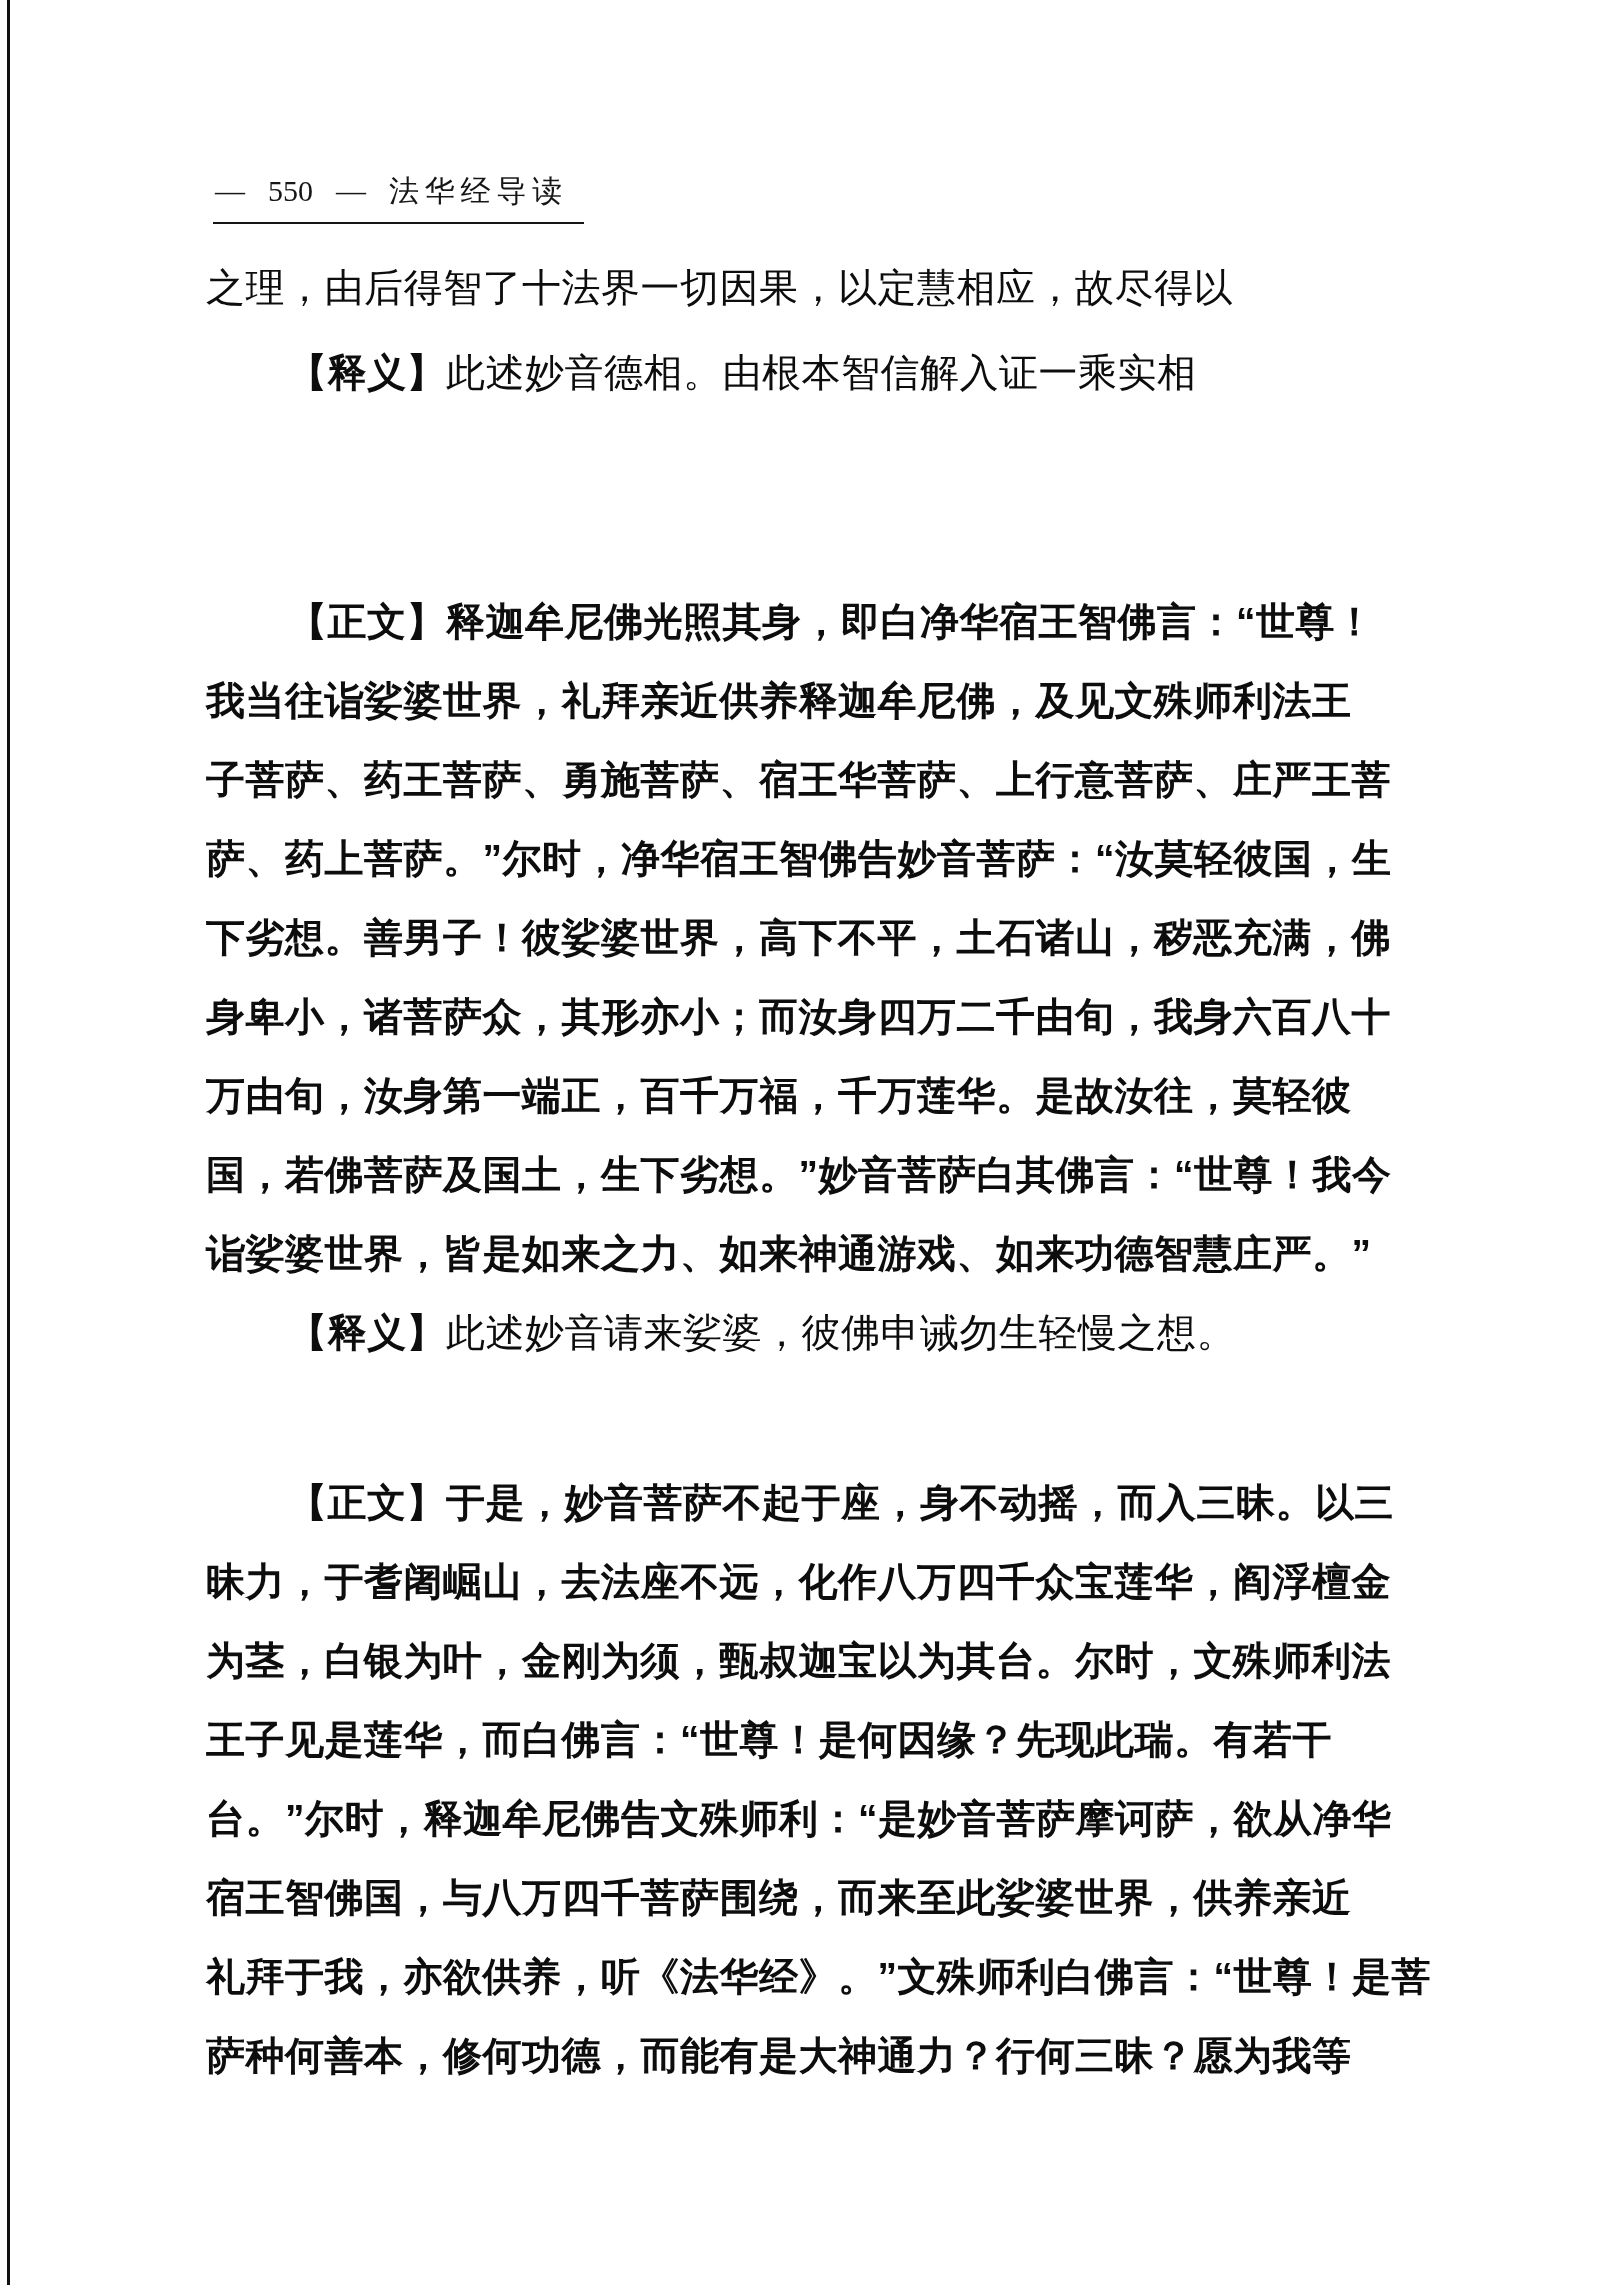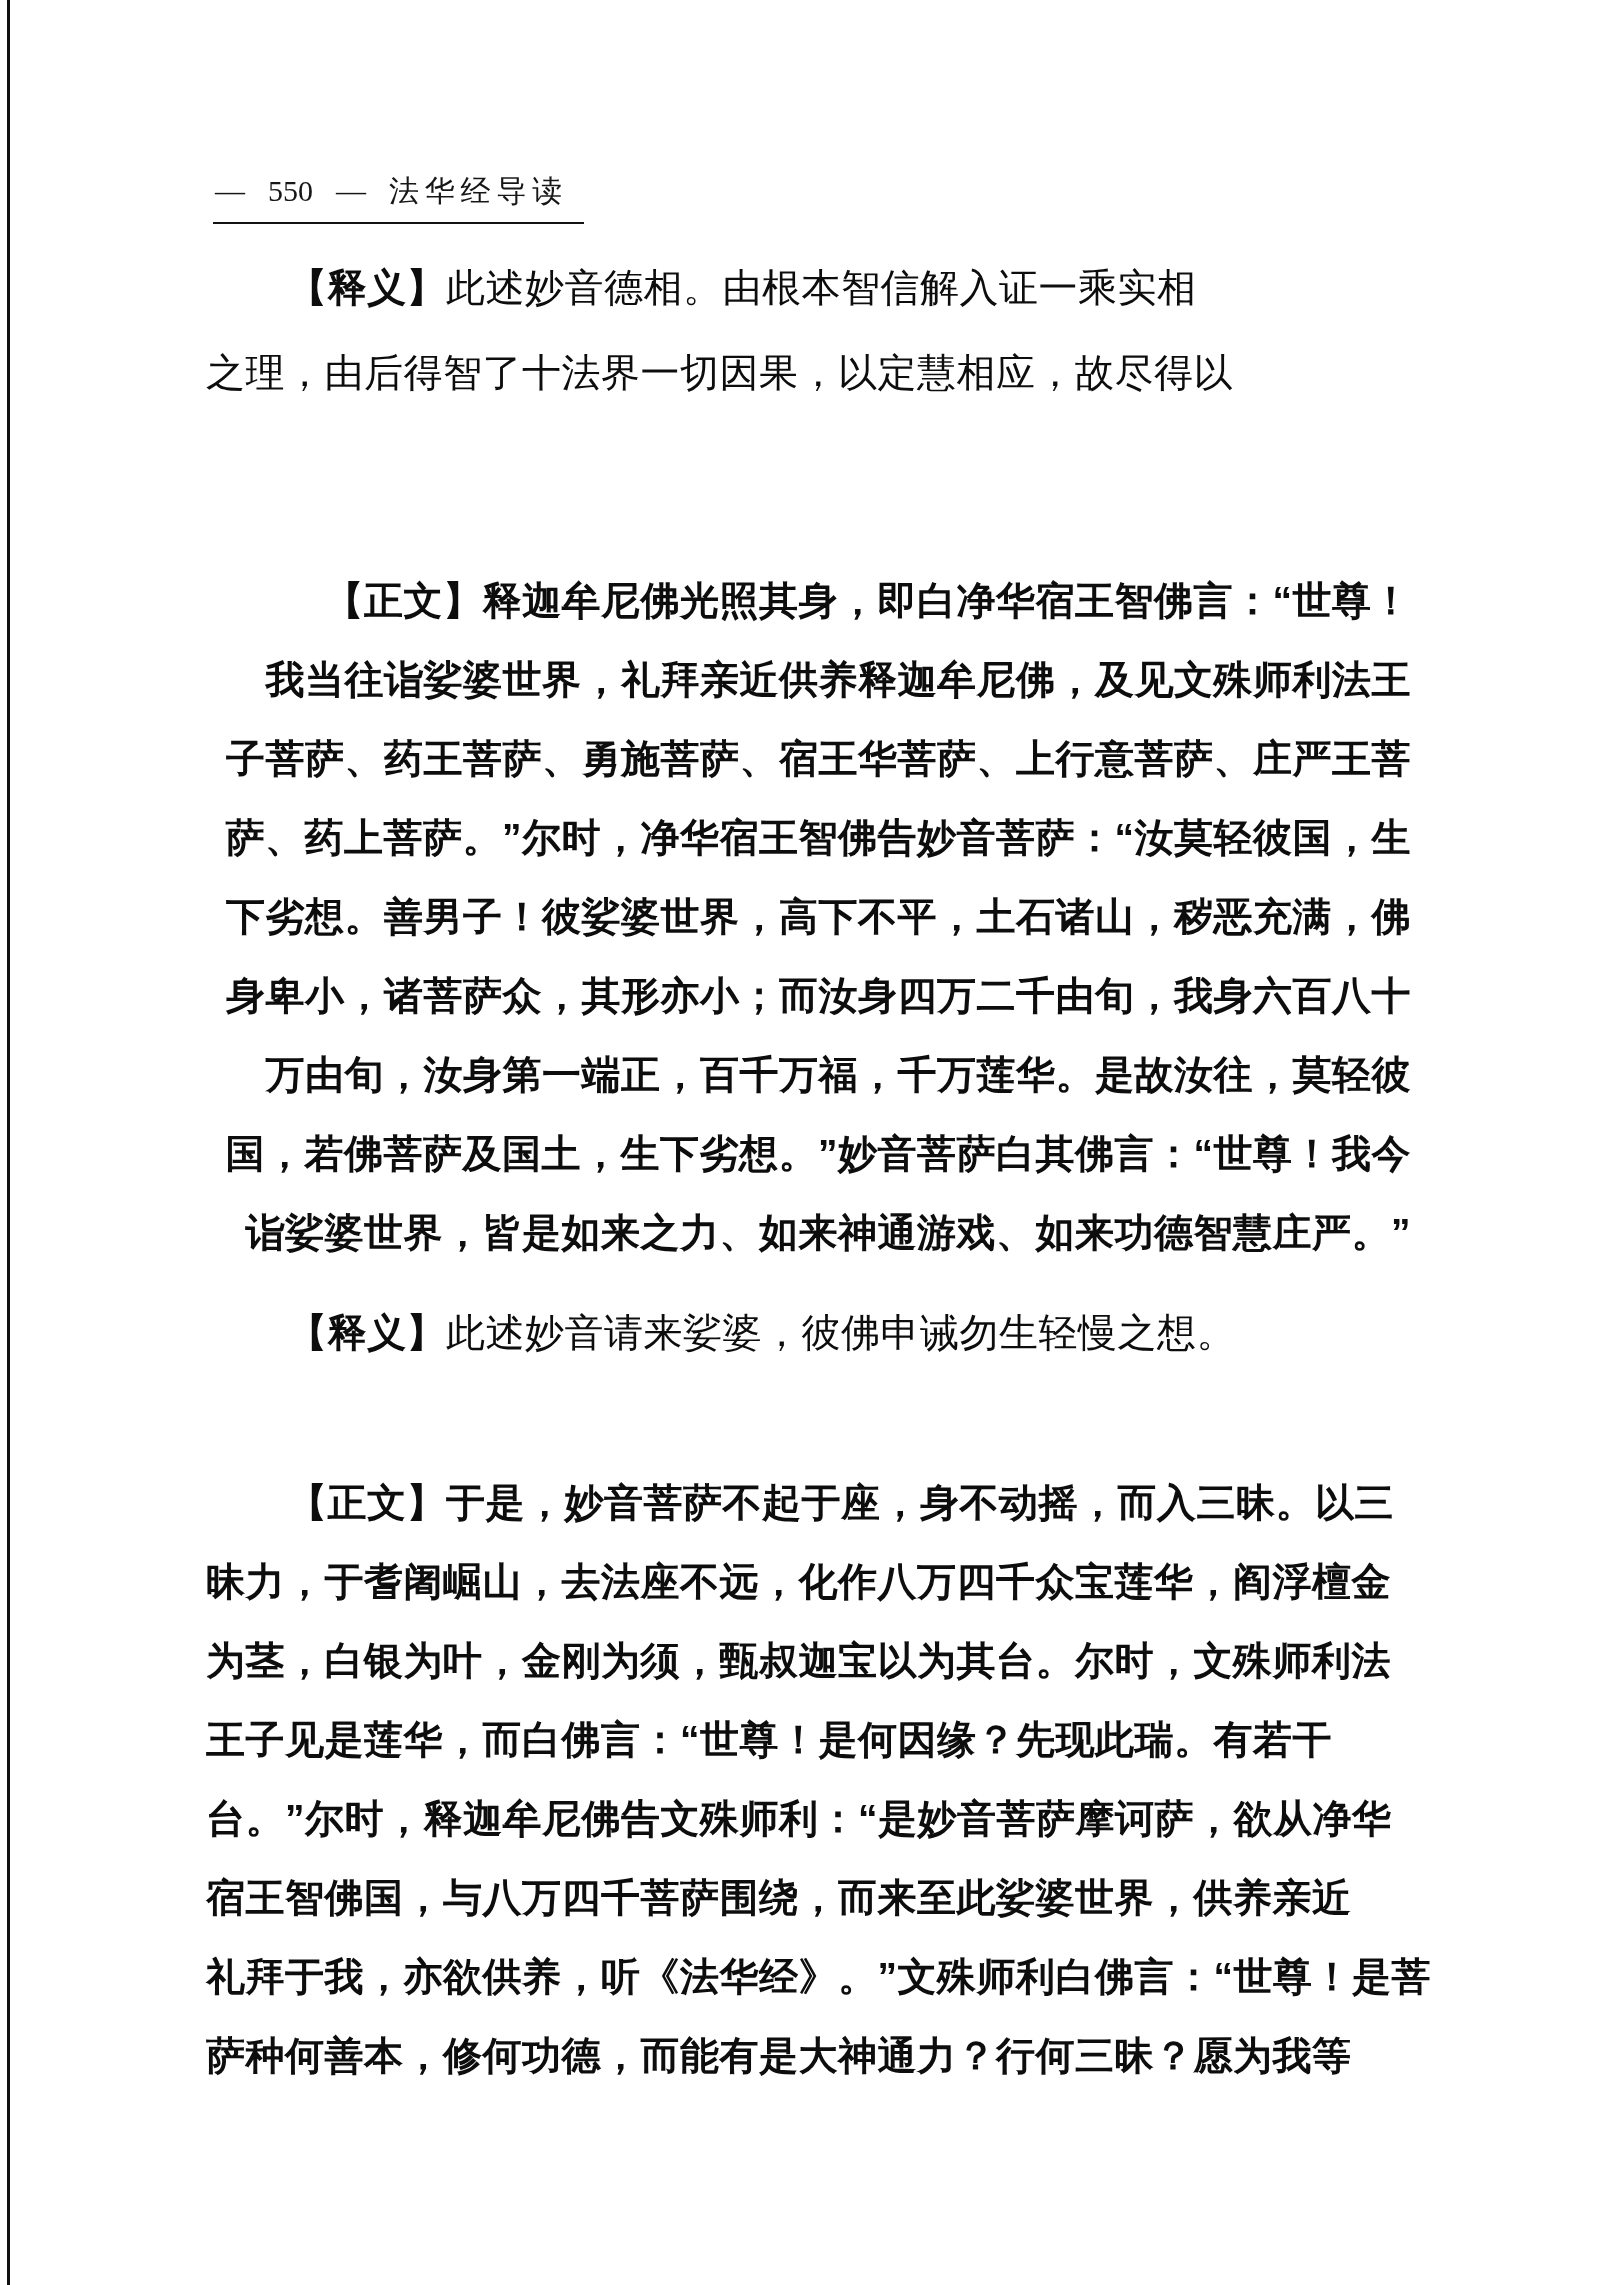--- a/index.html
+++ b/index.html
@@ -71,42 +71,42 @@
     line-height: 85px;
     height: 85px;
   }
   .first {
     text-indent: 82px;
   }
   .label {
     font-weight: 700;
   }
   .pos-p1 { top: 245px; }
-  .pos-p2 { top: 561px; text-align: right; }
+  .pos-p2 { top: 582px; }
   .pos-p3 { top: 1293px; }
   .pos-p4 { top: 1463px; }
 </style>
 </head>
 <body>
 
 <div class="page">
 
   <div class="edge-line"></div>
 
   <div class="running-head">
     <span>—</span>
     <span>550</span>
     <span>—</span>
     <span class="title">法华经导读</span>
   </div>
   <div class="head-rule"></div>
 
   <div class="para p-shiyi para-1 pos-p1">
+    <div class="line">之理，由后得智了十法界一切因果，以定慧相应，故尽得以</div>
     <div class="line first"><span class="label">【释义】</span><span>此述妙音德相。由根本智信解入证一乘实相</span></div>
-    <div class="line">之理，由后得智了十法界一切因果，以定慧相应，故尽得以</div>
   </div>
 
   <div class="para p-zhengwen pos-p2">
     <div class="line first"><span class="label">【正文】</span><span>释迦牟尼佛光照其身，即白净华宿王智佛言：“世尊！</span></div>
     <div class="line">我当往诣娑婆世界，礼拜亲近供养释迦牟尼佛，及见文殊师利法王</div>
     <div class="line">子菩萨、药王菩萨、勇施菩萨、宿王华菩萨、上行意菩萨、庄严王菩</div>
     <div class="line">萨、药上菩萨。”尔时，净华宿王智佛告妙音菩萨：“汝莫轻彼国，生</div>
     <div class="line">下劣想。善男子！彼娑婆世界，高下不平，土石诸山，秽恶充满，佛</div>
     <div class="line">身卑小，诸菩萨众，其形亦小；而汝身四万二千由旬，我身六百八十</div>
     <div class="line">万由旬，汝身第一端正，百千万福，千万莲华。是故汝往，莫轻彼</div>

